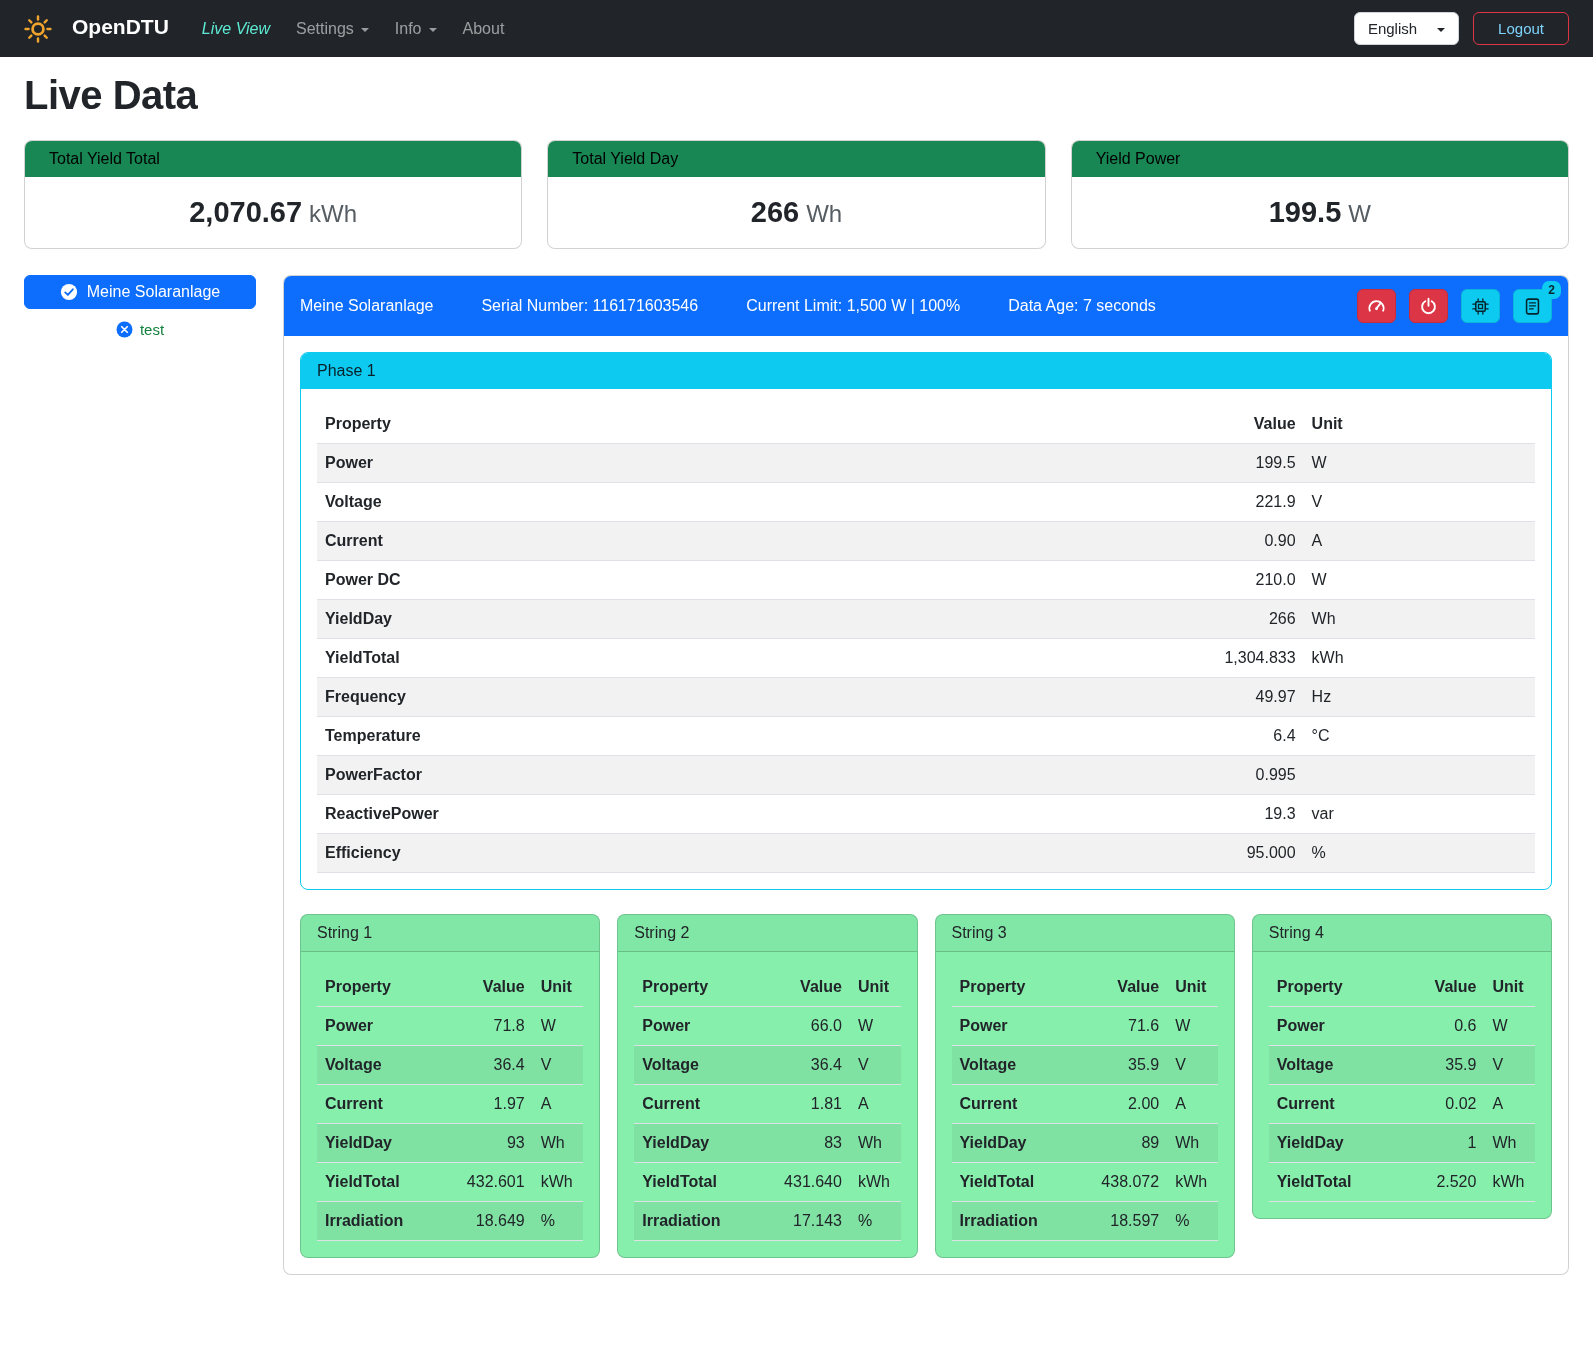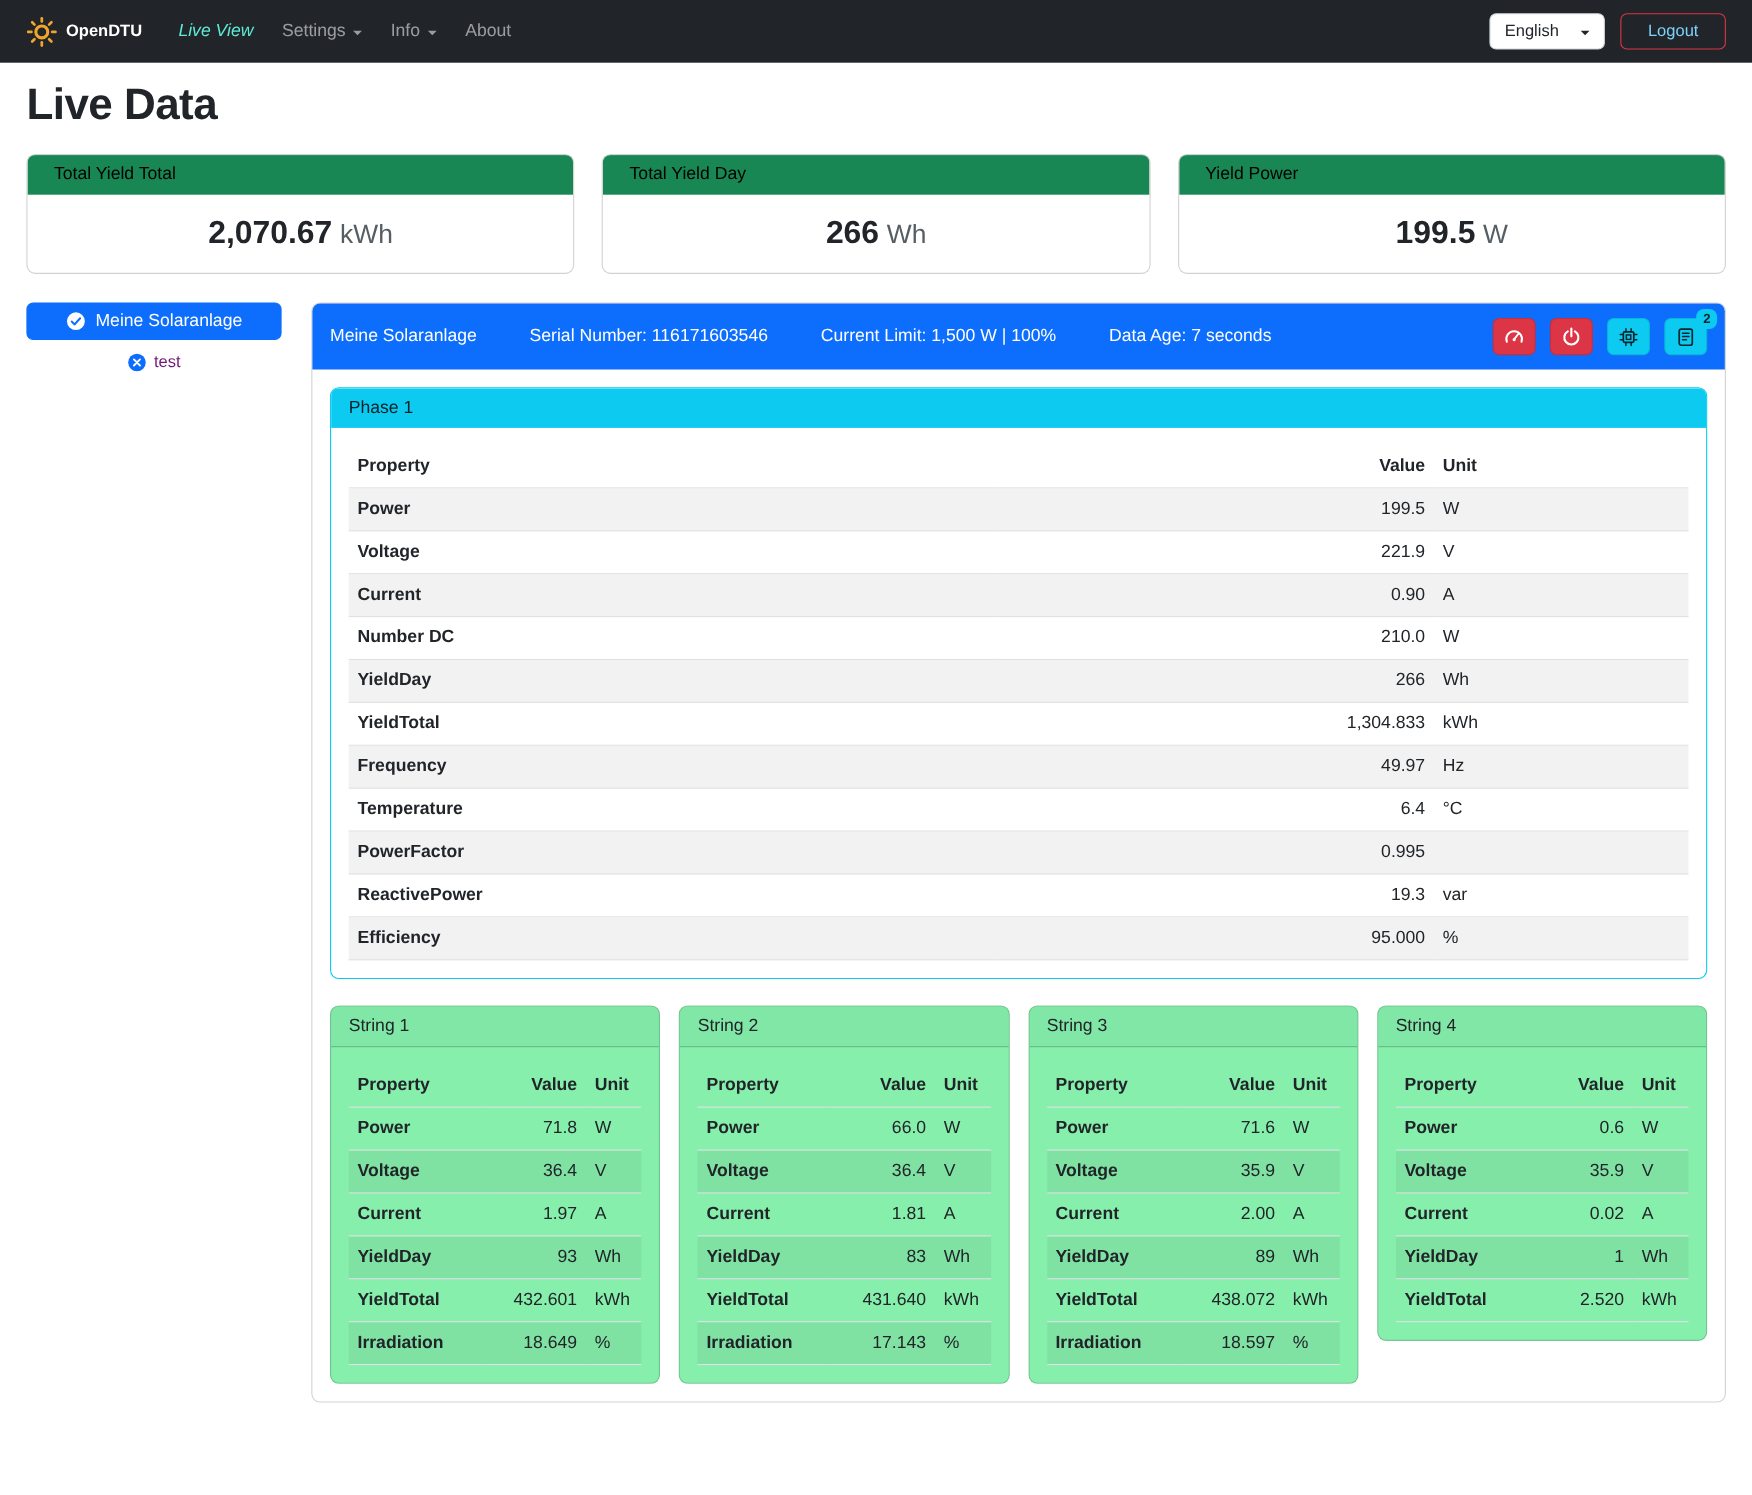--- a/index.html
+++ b/index.html
@@ -9,21 +9,21 @@
     font-family: "Liberation Sans", sans-serif;
     color: #212529; font-size: 16px;
   }
   a, button { font-family: inherit; }
 
   
   .navbar {
     background: #212529; height: 57px;
     display: flex; align-items: center; padding: 0 24px;
   }
-  .brand { display: flex; align-items: center; gap: 8px; color: #fff; font-size: 15px; font-weight: 700; margin-right: 22px; cursor: pointer; }
+  .brand { display: flex; gap: 20px; color: #fff; font-size: 21px; font-weight: 700; margin-right: 22px; cursor: pointer; }
   .nav-links { display: flex; align-items: center; gap: 4px; flex: 1; }
   .nav-link { color: rgba(255,255,255,.55); font-size: 16px; padding: 8px 11px; cursor: pointer; text-decoration: none; display: inline-flex; align-items: center; gap: 7px; }
   .nav-link.active { color: #5eead4; font-style: italic; }
   .caret { width: 0; height: 0; border-left: 4px solid transparent; border-right: 4px solid transparent; border-top: 4.5px solid currentColor; display: inline-block; margin-top: 2px; }
   .lang-btn { background: #fff; color: #212529; border: 1px solid #ced4da; border-radius: 6px; padding: 7px 13px; font-size: 15px; display: inline-flex; align-items: center; gap: 20px; margin-right: 14px; cursor: pointer; }
   .logout-btn { background: transparent; color: #7dd3fc; border: 1px solid #dc3545; border-radius: 6px; padding: 7px 24px; font-size: 15px; cursor: pointer; }
 
   
   .container { padding: 0 24px 28px; }
   h1.page-title { font-size: 40px; font-weight: 700; margin: 16px 0 22px; letter-spacing: -0.5px; }
@@ -32,21 +32,21 @@
   .summary-card { flex: 1; border: 1px solid rgba(0,0,0,.175); border-radius: 8px; overflow: hidden; background: #fff; }
   .summary-card .head { background: #198754; color: #000000; padding: 9px 24px; font-size: 16px; }
   .summary-card .body { padding: 19px 16px; text-align: center; }
   .summary-card .num { font-size: 29px; font-weight: 700; }
   .summary-card .unit { font-size: 24px; color: #565e64; margin-left: 7px; }
 
   
   .main-row { display: flex; gap: 27px; align-items: flex-start; }
   .left-col { width: 232px; flex: none; }
   .inv-select { width: 100%; background: #0d6efd; color: #fff; border: 1px solid #0d6efd; border-radius: 6px; padding: 7px 10px; font-size: 16px; display: flex; align-items: center; justify-content: center; gap: 9px; cursor: pointer; }
-  .inv-test { margin-top: 12px; display: flex; justify-content: center; align-items: center; gap: 7px; color: #701a75; font-size: 15px; cursor: pointer; }
+  .inv-test { margin-top: 12px; display: flex; justify-content: center; align-items: center; gap: 7px; color: #15803d; font-size: 15px; cursor: pointer; }
 
   .inv-card { flex: 1; border: 1px solid rgba(0,0,0,.175); border-radius: 8px; background: #fff; }
   .inv-header { background: #0d6efd; color: #fff; border-radius: 7px 7px 0 0; padding: 13px 16px; display: flex; align-items: center; font-size: 16px; }
   .inv-header .meta { margin-right: 48px; white-space: nowrap; }
   .hdr-btns { margin-left: auto; display: flex; gap: 13px; }
   .hdr-btn { width: 39px; height: 34px; border-radius: 6px; display: flex; align-items: center; justify-content: center; position: relative; cursor: pointer; }
   .hdr-btn.danger { background: #dc3545; border: 1px solid #c82d3c; }
   .hdr-btn.info { background: #0dcaf0; border: 1px solid #0bb5d8; }
   .badge {
     position: absolute; top: -9px; right: -10px;
@@ -232,21 +232,21 @@
                     <th class="prop">Voltage</th>
                     <td class="val">221.9</td>
                     <td class="unit">V</td>
                   </tr>
                   <tr>
                     <th class="prop">Current</th>
                     <td class="val">0.90</td>
                     <td class="unit">A</td>
                   </tr>
                   <tr>
-                    <th class="prop">Number DC</th>
+                    <th class="prop">Power DC</th>
                     <td class="val">210.0</td>
                     <td class="unit">W</td>
                   </tr>
                   <tr>
                     <th class="prop">YieldDay</th>
                     <td class="val">266</td>
                     <td class="unit">Wh</td>
                   </tr>
                   <tr>
                     <th class="prop">YieldTotal</th>

